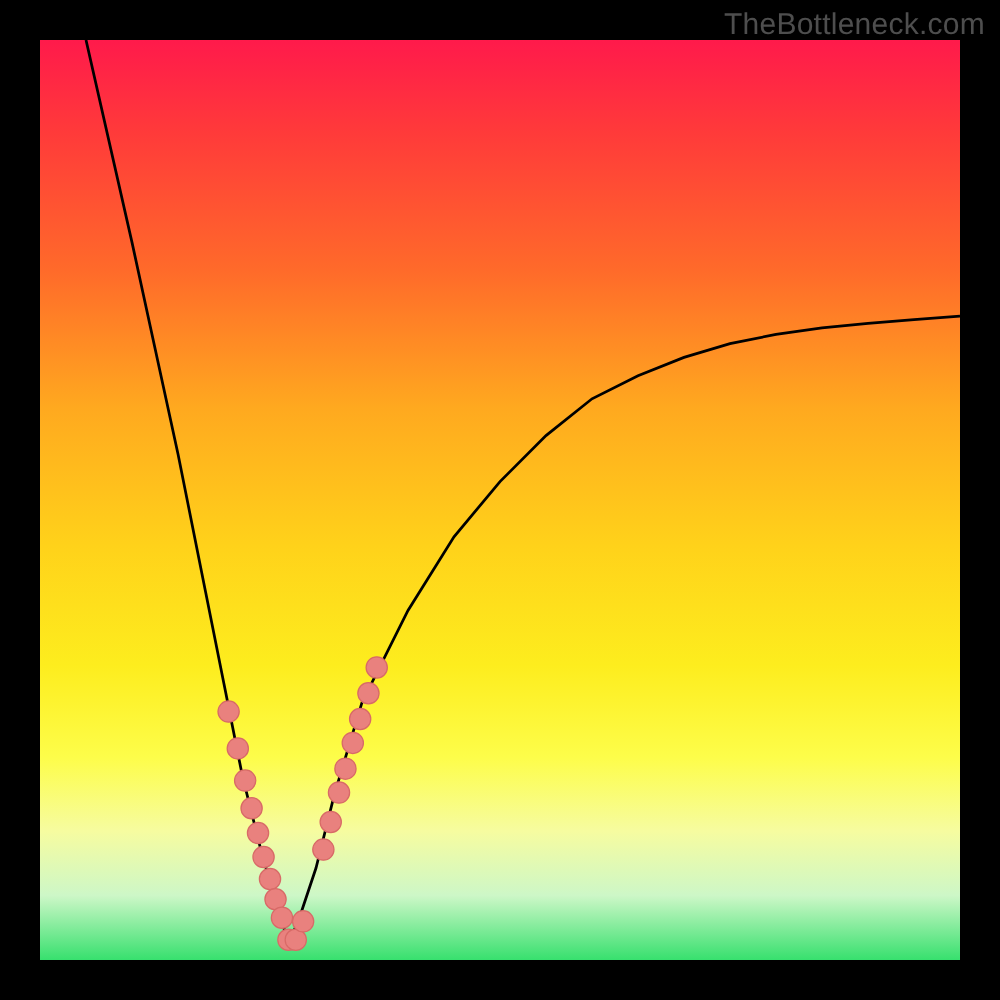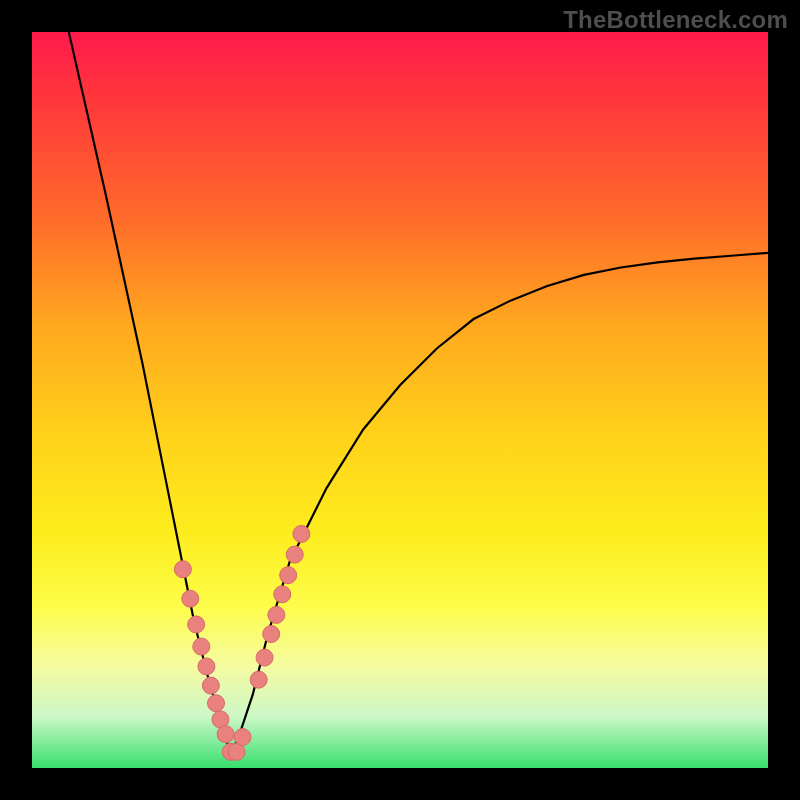--- a/index.html
+++ b/index.html
@@ -41,21 +41,21 @@
       #cdf7c7 93%,
       #37e06e 100%
     );
   }
   .watermark {
     position: absolute;
     top: 6px;
     right: 12px;
     color: #4e4e4e;
     font-size: 24px;
-    font-weight: 700;
+    font-weight: 400;
     letter-spacing: 0.2px;
     user-select: none;
   }
   svg.curve {
     position: absolute;
     inset: 0;
     width: 736px;
     height: 736px;
   }
 </style>

